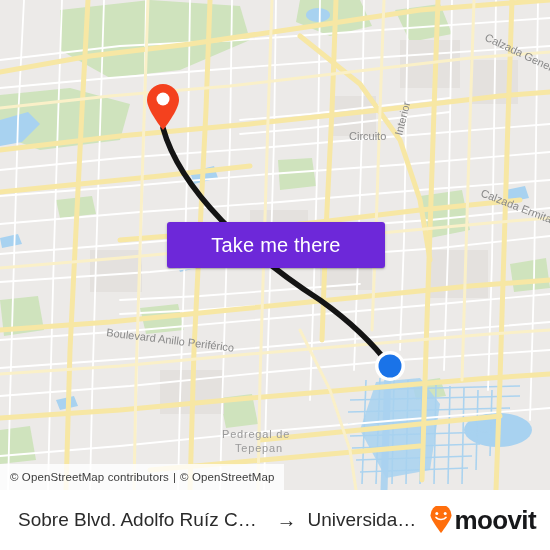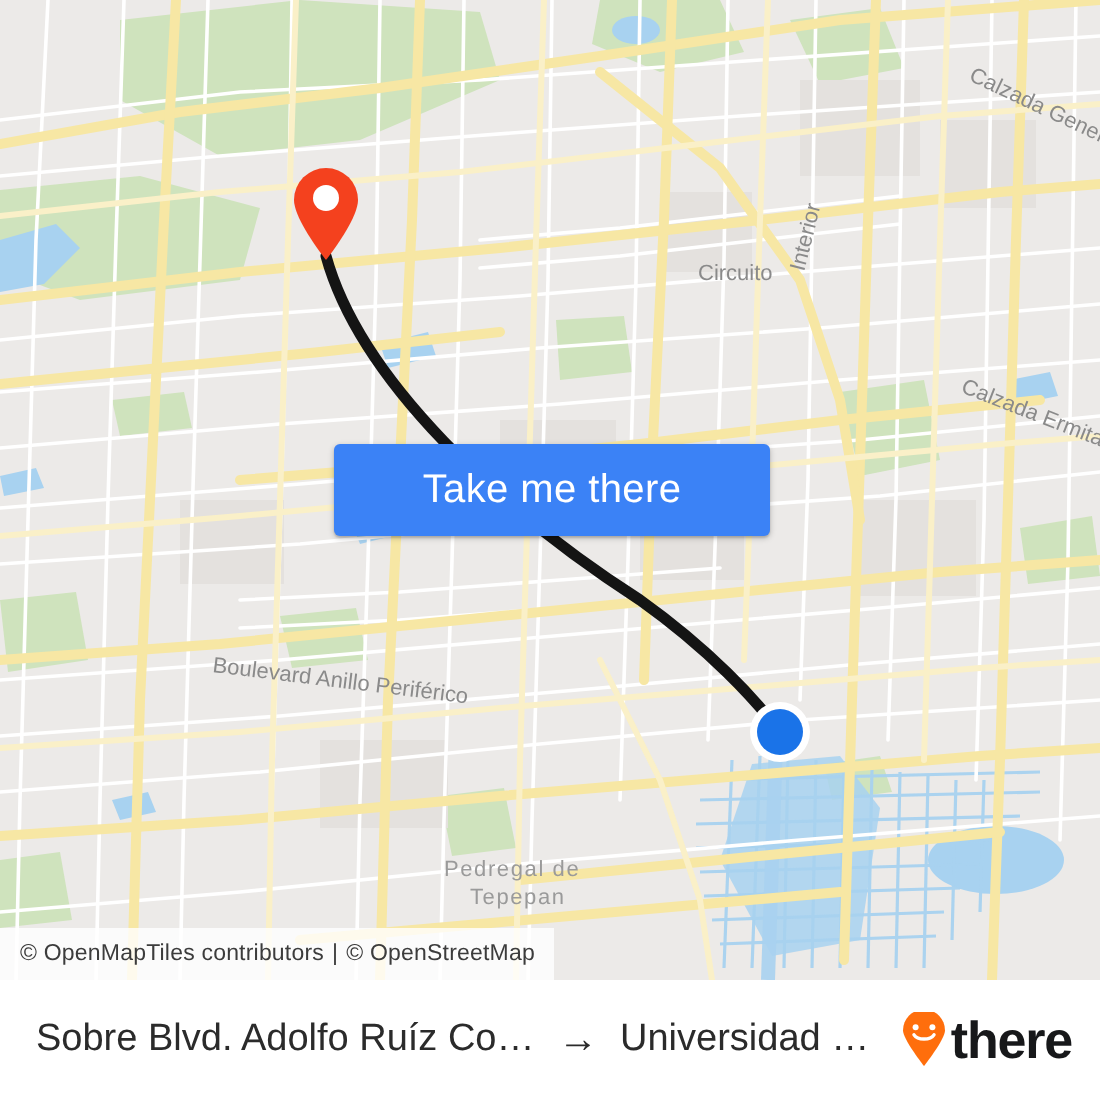--- a/index.html
+++ b/index.html
@@ -45,21 +45,21 @@
   }
   #attribution .sep { padding: 0 4px; color: #3c3c3c; }
 
   
   #take-me-there {
     position: absolute;
     left: 167px;
     top: 222px;
     width: 218px;
     height: 46px;
-    background: #3b82f6;
+    background: #6d28d9;
     border: none;
     border-radius: 3px;
     color: #ffffff;
     font-size: 20px;
     font-family: "Liberation Sans", sans-serif;
     letter-spacing: 0.2px;
     cursor: pointer;
     box-shadow: 0 1px 3px rgba(0,0,0,0.22), 0 1px 1px rgba(0,0,0,0.14);
     display: flex;
     align-items: center;
@@ -307,38 +307,38 @@
 
         <g>
           <path d="M163 130 C 163 130, 147 110, 147 100 A 16 16 0 1 1 179 100 C 179 110, 163 130, 163 130 Z" fill="#f4411e"></path>
           <circle cx="163" cy="99" r="6.5" fill="#ffffff"></circle>
         </g>
 
       </g>
     </svg>
 
     <div id="attribution">
-      <span>© OpenMapTiles contributors</span>
+      <span>© OpenStreetMap contributors</span>
       <span class="sep">|</span>
       <span>© OpenStreetMap</span>
     </div>
   </div>
 
   <button id="take-me-there">Take me there</button>
 
   <div id="bottom-bar">
     <div id="route-summary">
       <span id="origin-label">Sobre Blvd. Adolfo Ruíz Cortines …</span>
       <span id="arrow-icon">→</span>
       <span id="destination-label">Universidad P…</span>
     </div>
     <div id="moovit-logo">
       <svg width="26" height="28" viewBox="0 0 26 28">
         <path d="M13 27 C13 27, 2.5 13.6, 2.5 9.2 A10.5 10.5 0 1 1 23.5 9.2 C23.5 13.6, 13 27, 13 27 Z" fill="#ff6e0c"></path>
         <circle cx="8.8" cy="7.6" r="1.5" fill="#ffffff"></circle>
         <circle cx="17.2" cy="7.6" r="1.5" fill="#ffffff"></circle>
         <path d="M8 11.4 C9.8 14.2, 16.2 14.2, 18 11.4" stroke="#ffffff" stroke-width="1.7" fill="none" stroke-linecap="round"></path>
       </svg>
-      <span id="moovit-wordmark">there</span>
+      <span id="moovit-wordmark">moovit</span>
     </div>
   </div>
 
 </div>
 
 </body></html>

